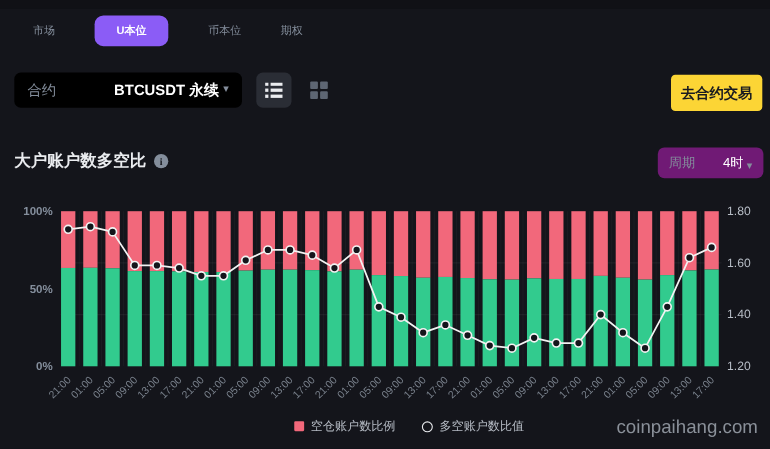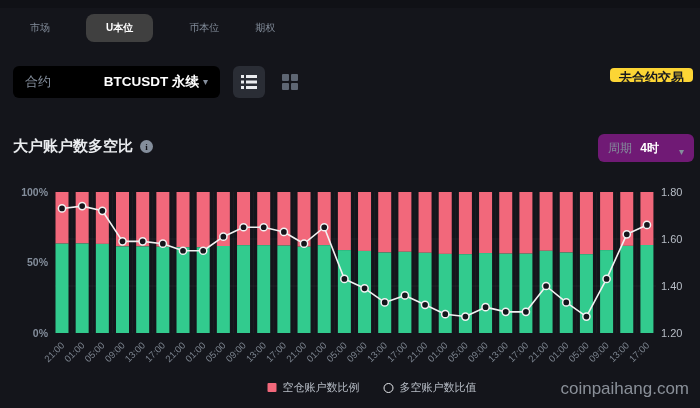--- a/index.html
+++ b/index.html
@@ -5,49 +5,49 @@
   html,body{margin:0;padding:0;background:#14151B;}
   body{width:700px;height:408px;position:relative;overflow:hidden;
        font-family:"Liberation Sans","DejaVu Sans",sans-serif;
        -webkit-font-smoothing:antialiased;color:#EAECEF;}
   .abs{position:absolute;}
   
   .topstrip{left:0;top:0;width:700px;height:8px;background:#101116;}
   
   .tabs{left:30px;top:12px;height:32px;display:flex;align-items:center;gap:36px;}
   .tab{font-size:10px;color:#848E9C;cursor:pointer;white-space:nowrap;}
-  .tab.active{background:#404040;color:#FFFFFF;font-weight:bold;
+  .tab.active{background:#8b5cf6;color:#FFFFFF;font-weight:bold;
               padding:7px 20px;border-radius:8px;}
   
   .pairbox{left:13px;top:66px;width:207px;height:32px;background:#000000;
            border-radius:6px;display:flex;align-items:center;
            justify-content:space-between;padding:0 12px;box-sizing:border-box;gap:17px;}
   .pairbox .lbl{color:#848E9C;font-size:13px;}
   .pairbox .val{color:#FFFFFF;font-size:13.5px;font-weight:bold;display:flex;align-items:center;gap:4px;}
   .caret{color:#848E9C;font-size:10px;line-height:1;}
   .viewbtn{left:233px;top:66px;width:32px;height:32px;background:#2A2D35;
            border-radius:6px;display:flex;align-items:center;justify-content:center;}
   .gridbtn{left:276px;top:68px;width:28px;height:28px;display:flex;
            align-items:center;justify-content:center;}
   .gridglyph{display:grid;grid-template-columns:7px 7px;grid-template-rows:7px 7px;gap:2px;}
   .gridglyph span{background:#5E6673;border-radius:1px;}
-  .tradebtn{left:610px;top:68px;width:83px;height:14px;background:#FCD535;
+  .tradebtn{left:610px;top:68px;width:83px;height:33px;background:#FCD535;
             border:none;border-radius:4px;color:#181A20;font-weight:bold;
             font-size:13px;cursor:pointer;font-family:inherit;}
   
   .secttitle{left:13px;top:137px;display:flex;align-items:center;gap:7px;}
   .secttitle .t{font-size:15px;font-weight:bold;color:#EAECEF;}
   .infoicon{width:13px;height:13px;border-radius:50%;background:#848E9C;color:#14151B;
             font-size:9px;font-weight:bold;display:flex;align-items:center;
             justify-content:center;font-family:"Liberation Serif",serif;}
   .periodbox{left:598px;top:134px;width:96px;height:28px;background:#701a75;
              border-radius:6px;display:flex;align-items:center;
              justify-content:space-between;padding:0 10px;box-sizing:border-box;}
   .periodbox .lbl{color:#848E9C;font-size:12px;}
-  .periodbox .val{color:#FFFFFF;font-size:12px;font-weight:bold;display:flex;align-items:flex-end;gap:20px;}
+  .periodbox .val{color:#FFFFFF;font-size:12px;font-weight:normal;display:flex;align-items:flex-end;gap:3px;}
   
   #chart-wrap{left:0;top:185px;width:668px;height:190px;}
   
   .legend{left:50%;top:380px;transform:translateX(-50%);margin-left:22px;
           display:flex;align-items:center;gap:24px;white-space:nowrap;}
   .legitem{display:flex;align-items:center;gap:6px;cursor:pointer;}
   .legitem .txt{font-size:11px;color:#B7BDC6;}
   .sq{width:9px;height:9px;border-radius:1px;display:inline-block;}
   .ring{width:8px;height:8px;border-radius:50%;border:1.5px solid #E8EAED;
         display:inline-block;background:transparent;}

